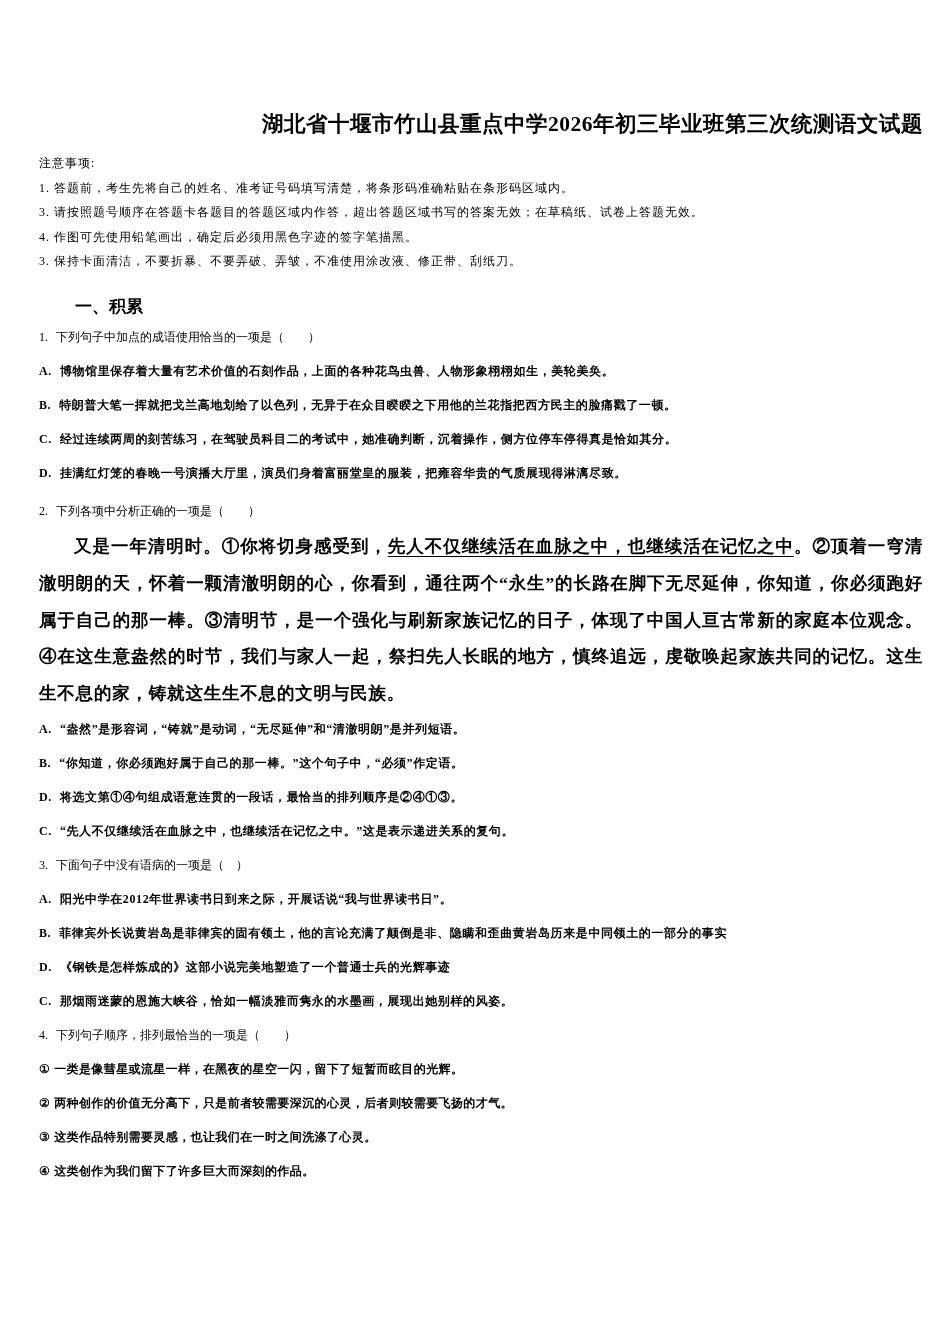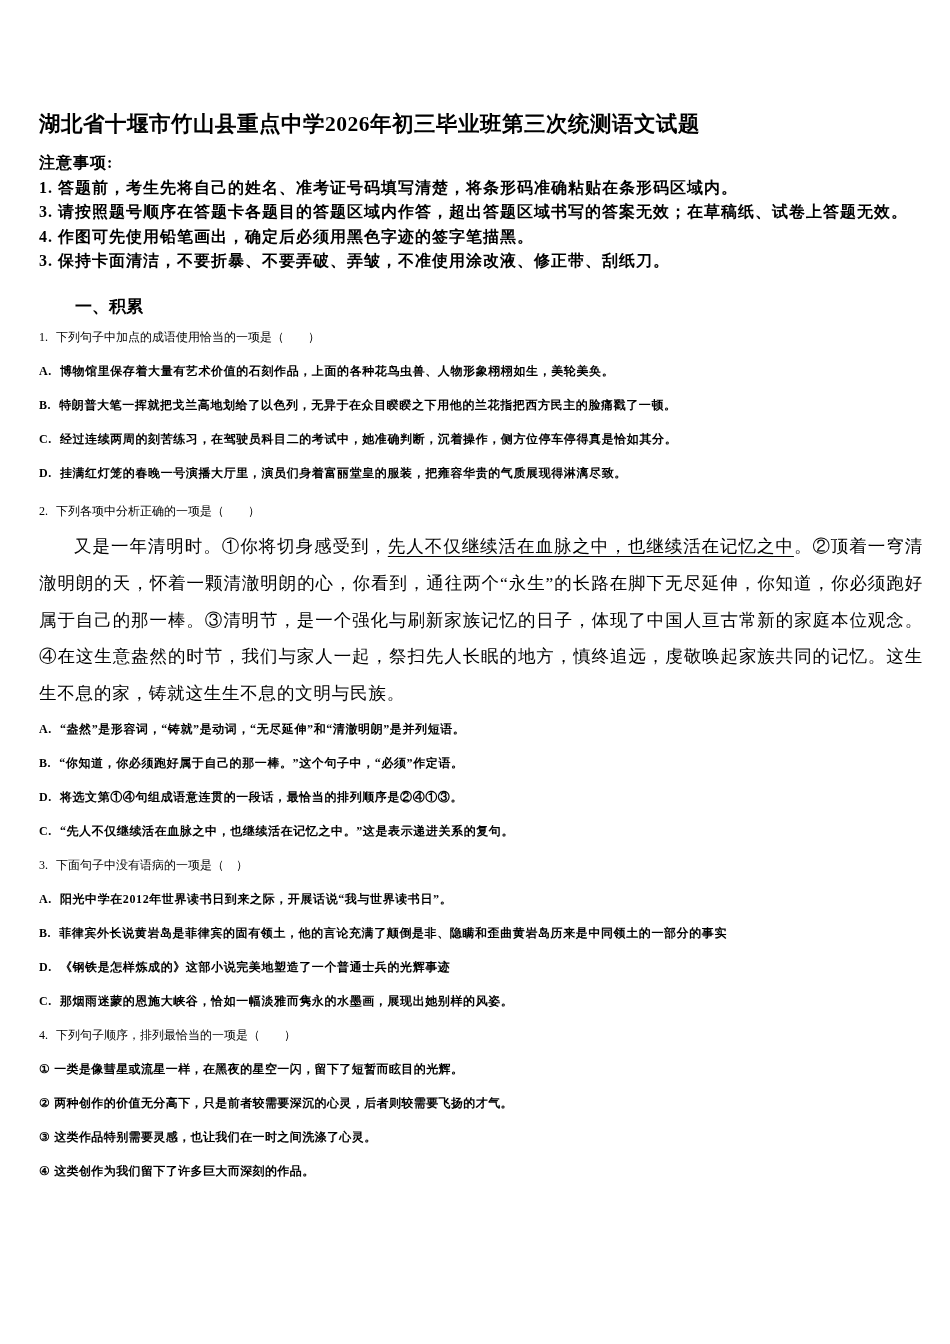--- a/index.html
+++ b/index.html
@@ -18,29 +18,29 @@
     box-sizing: border-box;
     width: 884px;
     margin-left: 39px;
     padding-top: 110px;
   }
   .title {
     margin: 0;
     font-size: 21.5px;
     font-weight: 700;
     line-height: 29px;
-    text-align: left;
+    text-align: right;
     letter-spacing: 0.5px;
   }
   .notice {
     margin-top: 12px;
   }
   .notice-line {
-    font-size: 16px;
-    font-weight: 700;
+    font-size: 12px;
+    font-weight: 400;
     line-height: 24.6px;
     letter-spacing: 1px;
     white-space: nowrap;
   }
   .section-heading {
     margin-top: 19px;
     font-size: 17px;
     font-weight: 700;
     line-height: 27px;
     margin-left: 36px;
@@ -64,21 +64,21 @@
   .option {
     font-weight: 700;
     letter-spacing: 0.6px;
   }
   .q2-block {
     margin-top: 4px;
   }
   .passage {
     margin: 0;
     font-size: 17.5px;
-    font-weight: 400;
+    font-weight: 700;
     line-height: 36.8px;
     text-align: justify;
     text-indent: 2em;
     letter-spacing: 0.8px;
   }
   .passage .u {
     text-decoration: underline;
     text-underline-offset: 4px;
   }
   .seq-item {

